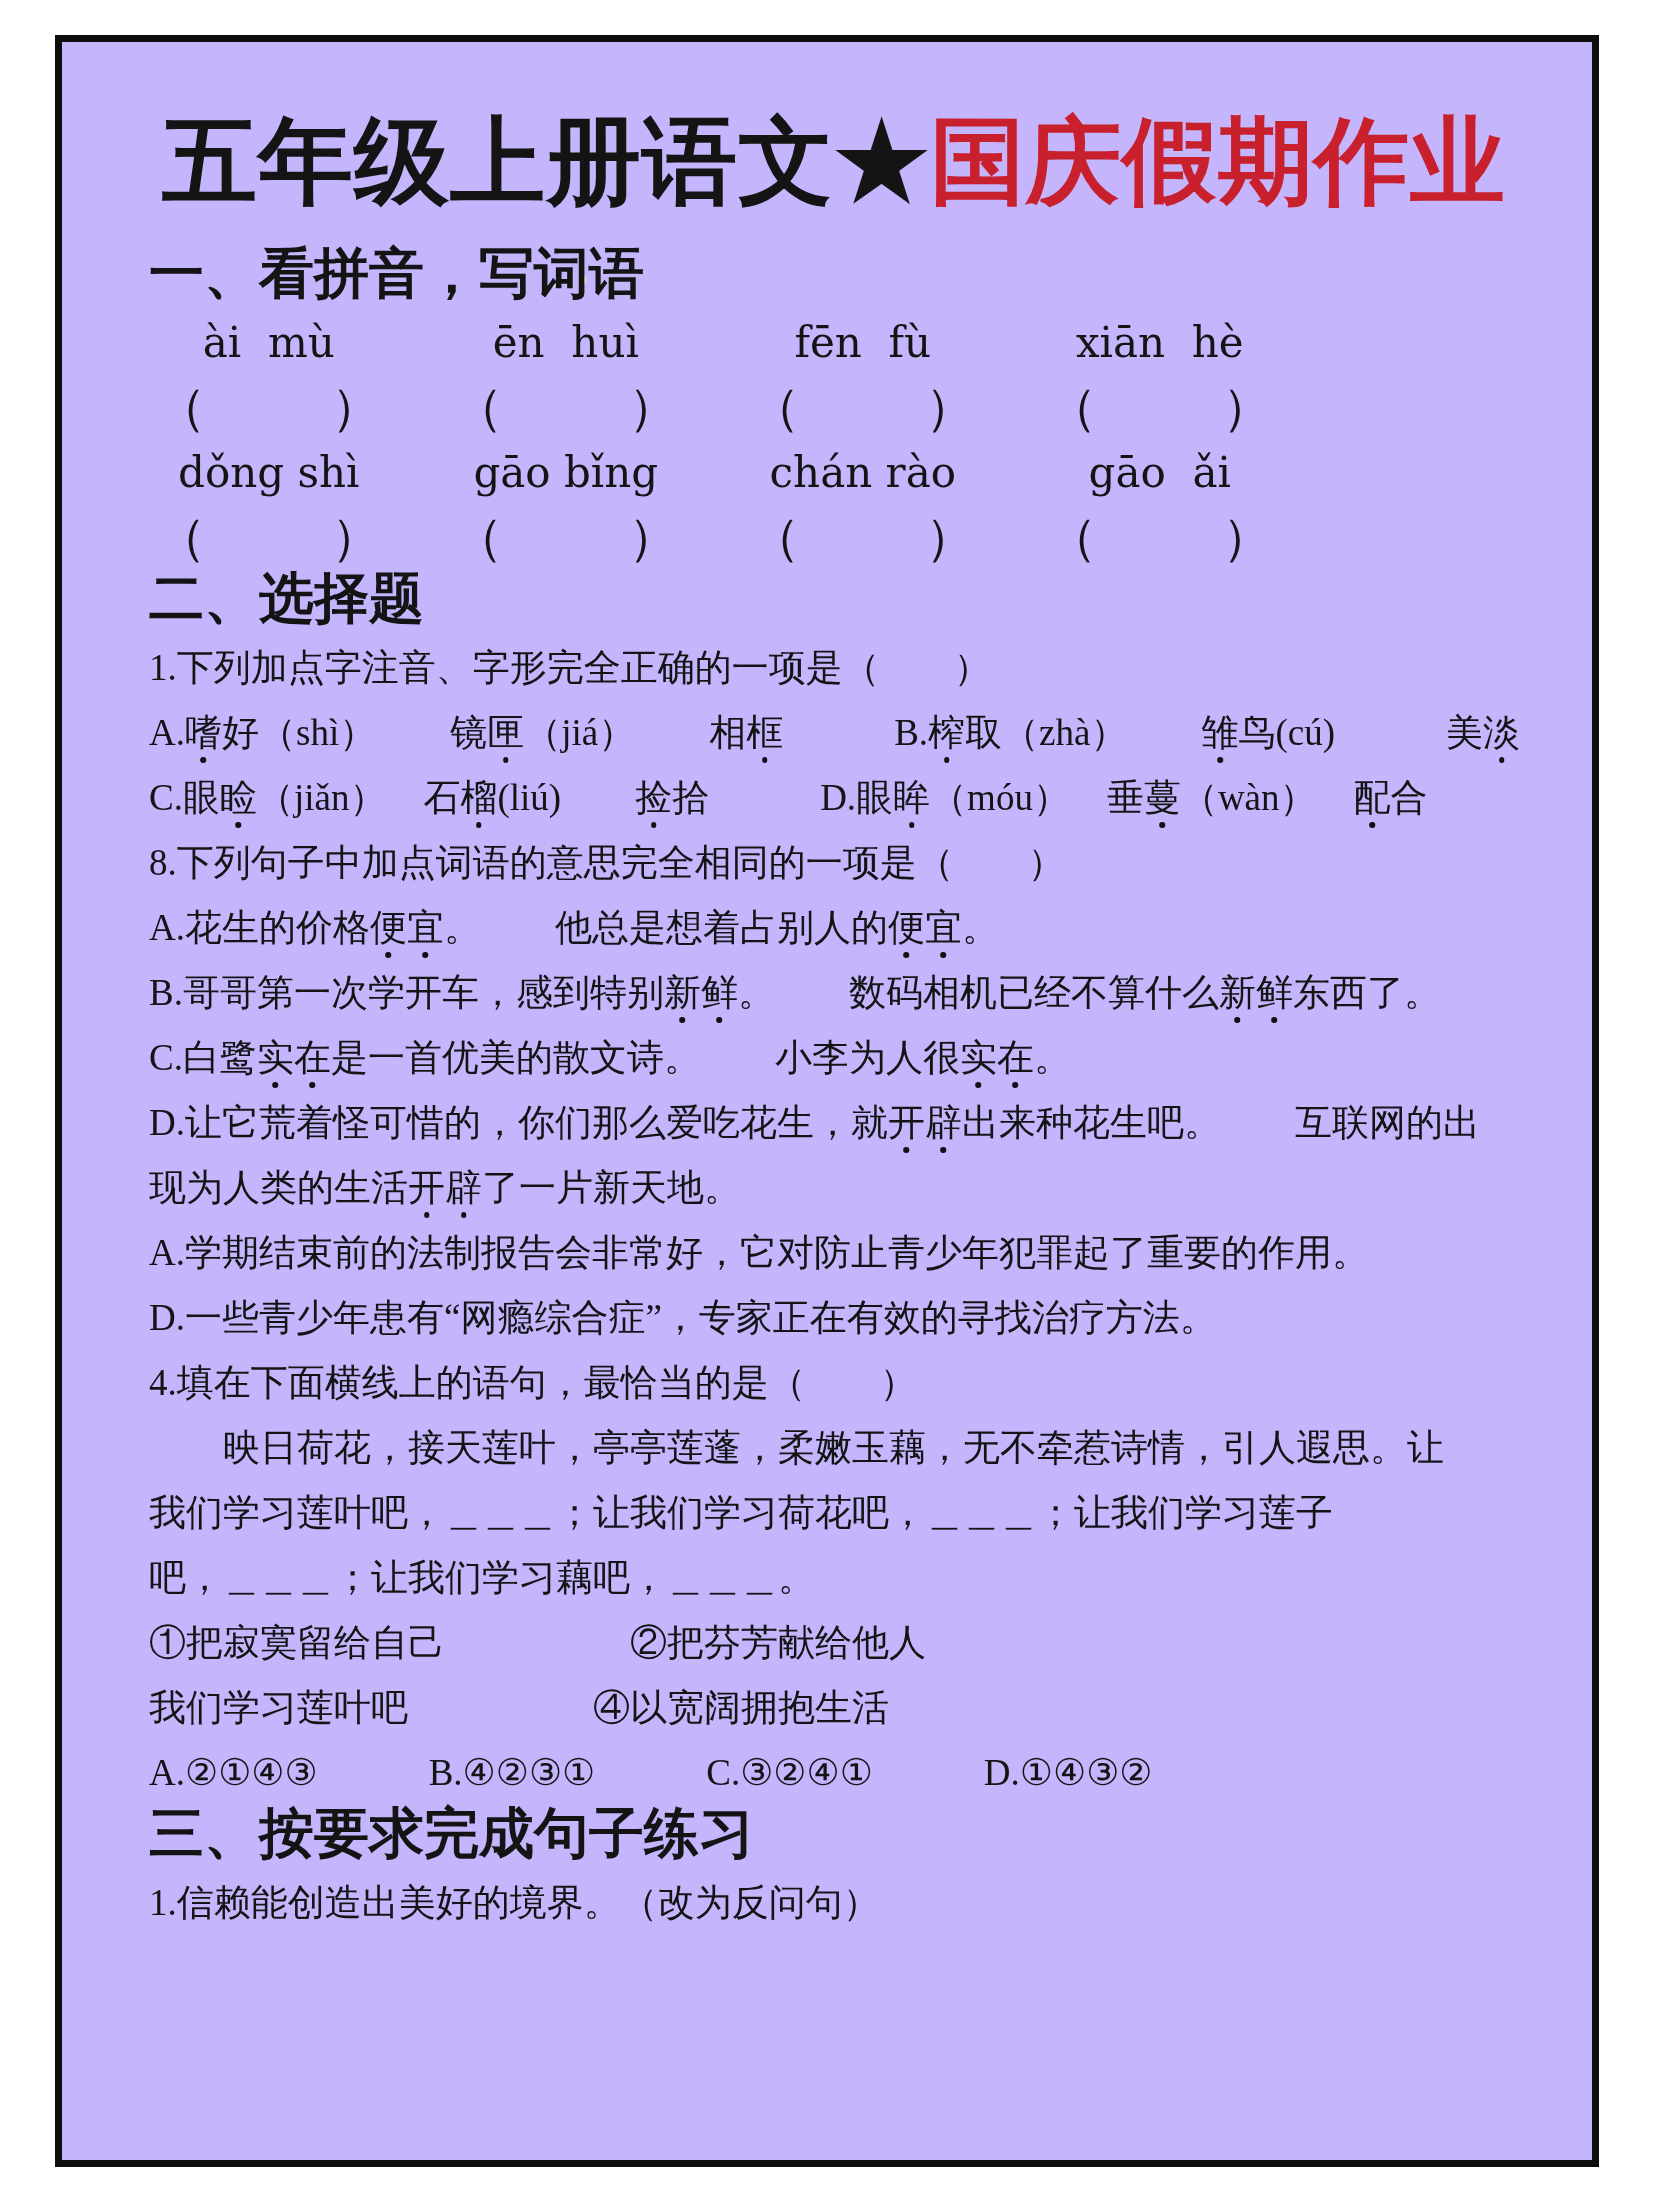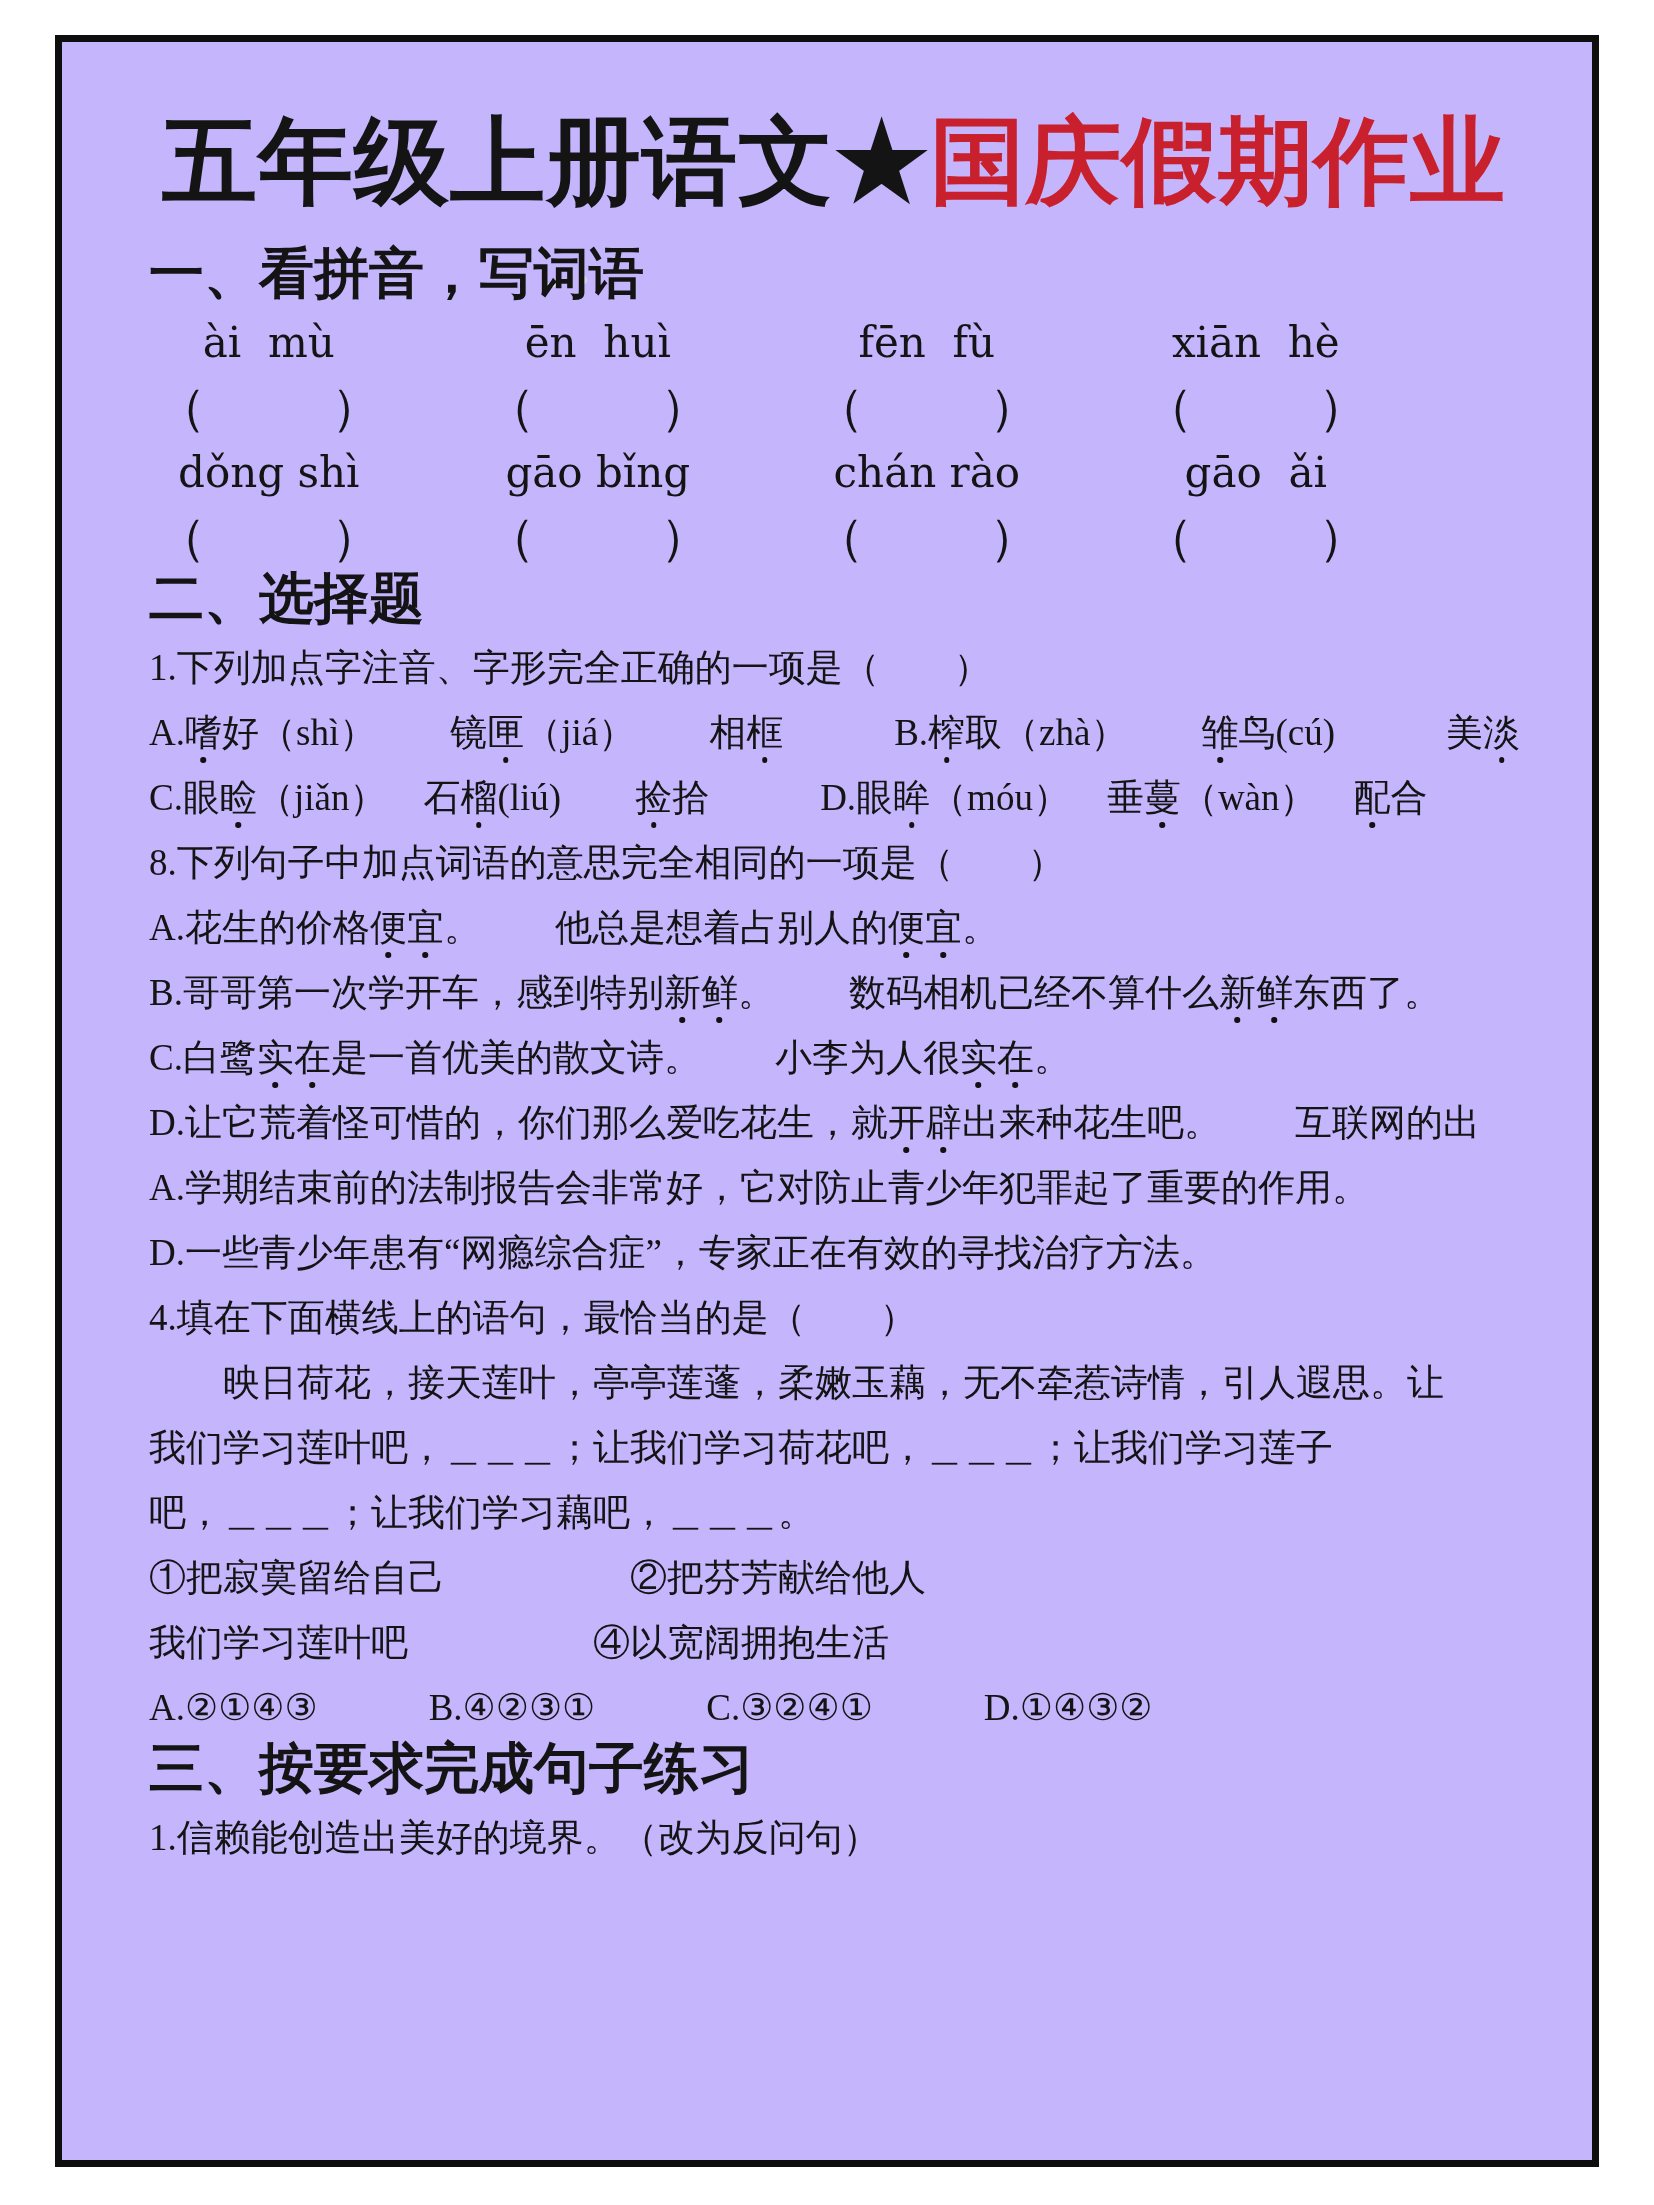--- a/index.html
+++ b/index.html
@@ -24,21 +24,21 @@
   .sec-head{
     margin:0;height:65px;line-height:65px;
     font-size:55px;font-weight:bold;white-space:pre;font-family:Liberation Mono, monospace;
   }
   .line{
     margin:0;height:65px;line-height:65px;
     font-size:37px;white-space:pre;
   }
   .py-grid{
     display:grid;grid-template-columns:225px 225px 225px 225px;
-    column-gap:104px;margin-left:7.3px;
+    column-gap:72px;margin-left:7.3px;
   }
   .py-cell{
     height:65px;line-height:65px;text-align:center;
     font-size:42px;white-space:pre;font-family:"DejaVu Serif","Liberation Serif",serif;
   }
   .pp{
     height:65px;line-height:65px;display:flex;justify-content:space-between;
     font-size:50px;font-weight:300;
   }
   .pp span{display:block;}
@@ -116,20 +116,21 @@
 
     <p class="line">1.下列加点字注音、字形完全正确的一项是（　　）</p>
     <p class="line">A.<span class="zd">嗜</span>好（shì）　　镜<span class="zd">匣</span>（jiá）　　相<span class="zd">框</span>　　　B.<span class="zd">榨</span>取（zhà）　　<span class="zd">雏</span>鸟(cú)　　　美<span class="zd">淡</span></p>
     <p class="line">C.眼<span class="zd">睑</span>（jiǎn）　石<span class="zd">榴</span>(liú)　　<span class="zd">捡</span>拾　　　D.眼<span class="zd">眸</span>（móu）　垂<span class="zd">蔓</span>（wàn）　<span class="zd">配</span>合</p>
 
     <p class="line">8.下列句子中加点词语的意思完全相同的一项是（　　）</p>
     <p class="line">A.花生的价格<span class="zd">便</span><span class="zd">宜</span>。　　他总是想着占别人的<span class="zd">便</span><span class="zd">宜</span>。</p>
     <p class="line">B.哥哥第一次学开车，感到特别<span class="zd">新</span><span class="zd">鲜</span>。　　数码相机已经不算什么<span class="zd">新</span><span class="zd">鲜</span>东西了。</p>
     <p class="line">C.白鹭<span class="zd">实</span><span class="zd">在</span>是一首优美的散文诗。　　小李为人很<span class="zd">实</span><span class="zd">在</span>。</p>
     <p class="line">D.让它荒着怪可惜的，你们那么爱吃花生，就<span class="zd">开</span><span class="zd">辟</span>出来种花生吧。　　互联网的出</p>
+    <p class="line">现为人类的生活<span class="zd">开</span><span class="zd">辟</span>了一片新天地。</p>
 
     <p class="line">A.学期结束前的法制报告会非常好，它对防止青少年犯罪起了重要的作用。</p>
     <p class="line">D.一些青少年患有“网瘾综合症”，专家正在有效的寻找治疗方法。</p>
 
     <p class="line">4.填在下面横线上的语句，最恰当的是（　　）</p>
     <p class="line">　　映日荷花，接天莲叶，亭亭莲蓬，柔嫩玉藕，无不牵惹诗情，引人遐思。让</p>
     <p class="line">我们学习莲叶吧，＿＿＿；让我们学习荷花吧，＿＿＿；让我们学习莲子</p>
     <p class="line">吧，＿＿＿；让我们学习藕吧，＿＿＿。</p>
     <p class="line">①把寂寞留给自己　　　　　②把芬芳献给他人</p>
     <p class="line">我们学习莲叶吧　　　　　④以宽阔拥抱生活</p>

